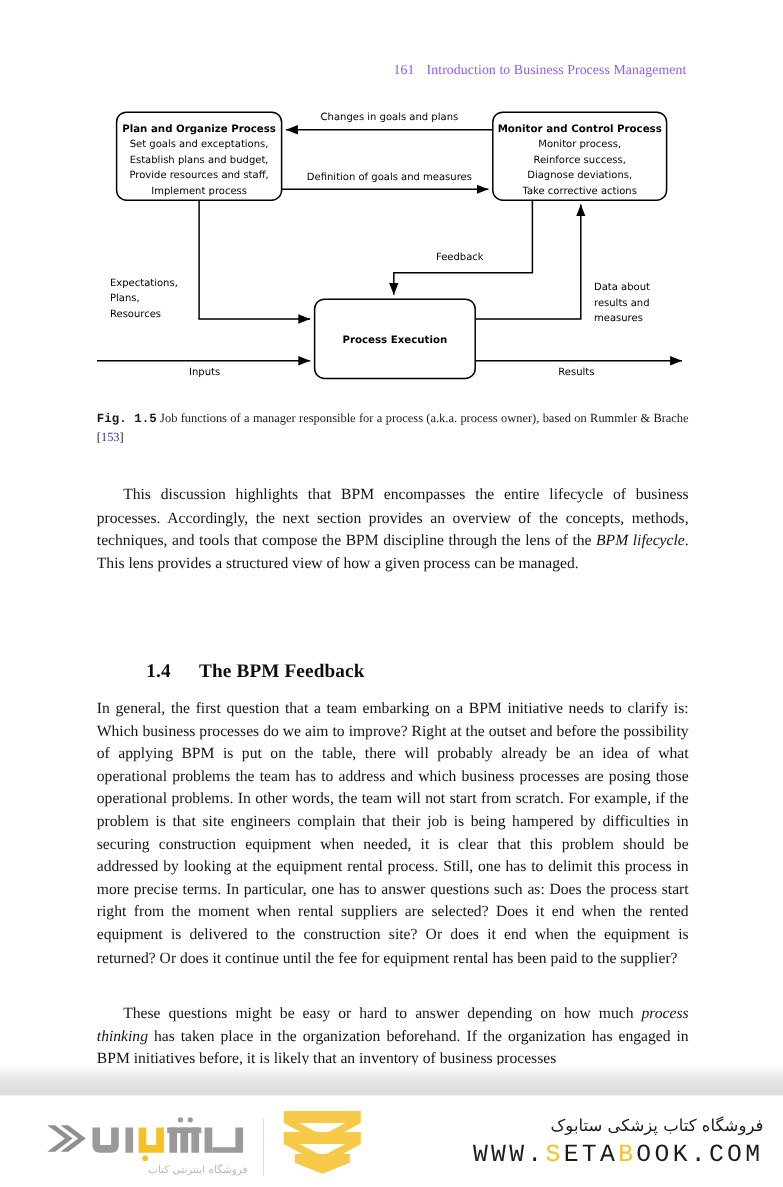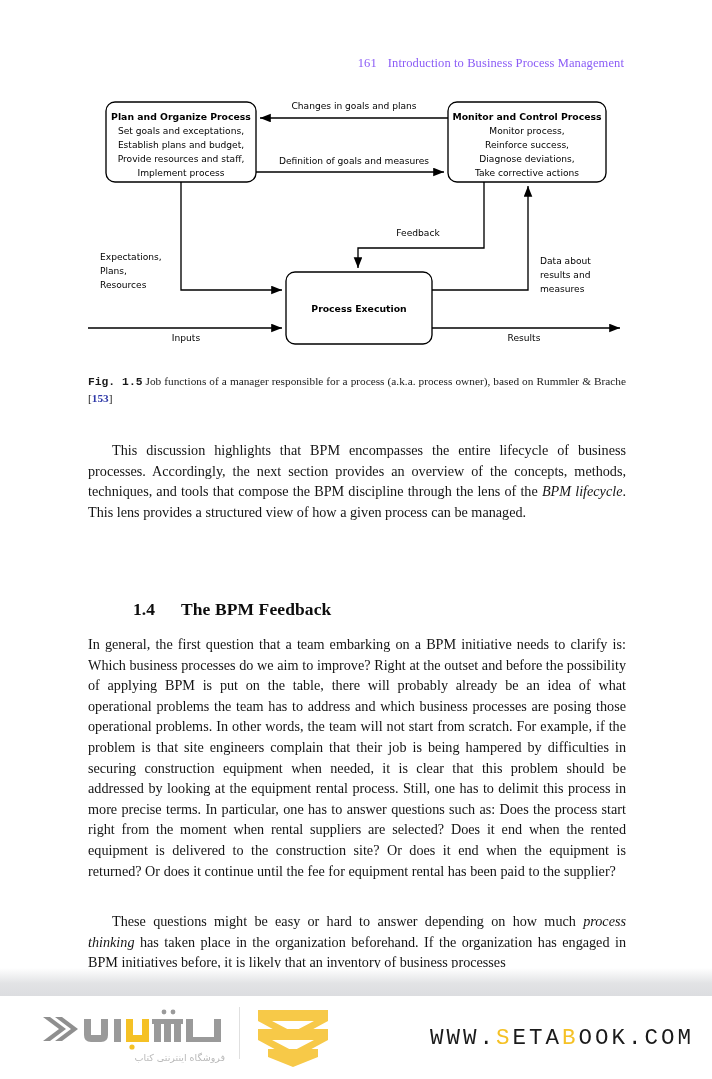--- a/index.html
+++ b/index.html
@@ -41,21 +41,21 @@
   .caption {
     position: absolute;
     top: 374px; left: 88px;
     width: 538px;
     font-size: 11.3px;
     line-height: 15.6px;
     text-align: justify;
     color: #1a1a1a;
   }
   .caption .figlabel { font-weight: bold; font-family: Liberation Mono, monospace; }
-  .caption .cite { color: #2f39a8; font-weight: bold; }
+  .caption .cite { color: #2f39a8; }
 
   
   .para {
     position: absolute;
     left: 88px;
     width: 538px;
     font-size: 14.2px;
     line-height: 20.6px;
     text-align: justify;
     text-justify: inter-word;
@@ -98,21 +98,21 @@
   }
   .footer-inner {
     position: absolute;
     inset: 0;
     display: flex;
     align-items: center;
     justify-content: space-between;
     padding: 0 18px 0 40px;
     box-sizing: border-box;
   }
-  .logo-block { display: flex; align-items: flex-start; gap: 14px; }
+  .logo-block { display: flex; align-items: flex-end; gap: 14px; }
   .logo-word { display: flex; flex-direction: column; align-items: flex-end; }
   .logo-sub {
     font-family: "DejaVu Sans", sans-serif;
     font-size: 9.5px;
     color: #b9b9b9;
     direction: rtl;
     margin-top: 1px;
     letter-spacing: .2px;
   }
   .logo-divider {
@@ -280,17 +280,18 @@
         <g fill="#f7c948">
           <path d="M4,22 H74 V33 L39,52 L4,33 z M18,33 L39,44 L60,33 z"></path>
         </g>
         <g fill="#f7c948">
           <path d="M14,42 H64 V50 L39,60 L14,50 z"></path>
         </g>
       </svg>
     </div>
 
     <div class="brand-block">
+      <div class="brand-fa">فروشگاه کتاب پزشکی ستابوک</div>
       <div class="brand-url"><span>WWW.</span><span class="hl">S</span><span>ETA</span><span class="hl">B</span><span>OOK.COM</span></div>
     </div>
 
   </div>
 </div>
 
 </body></html>

